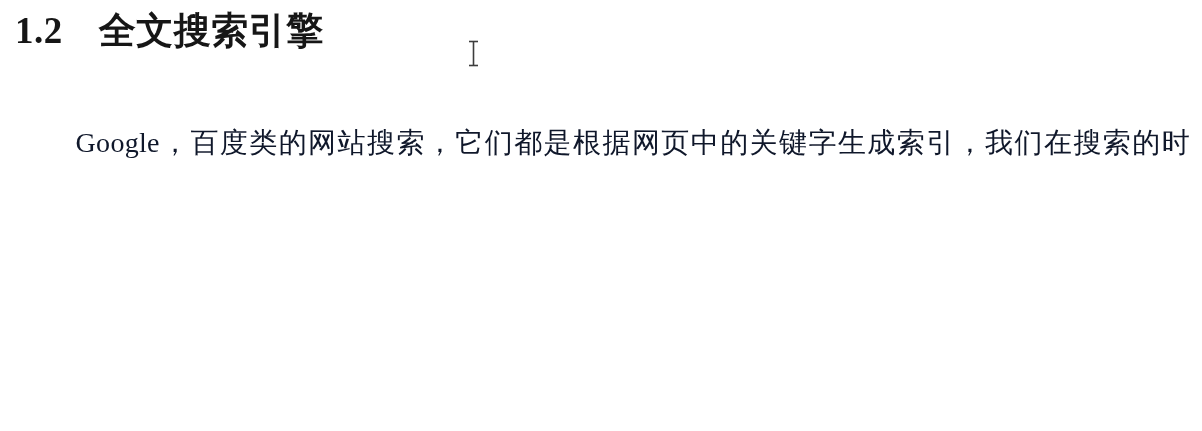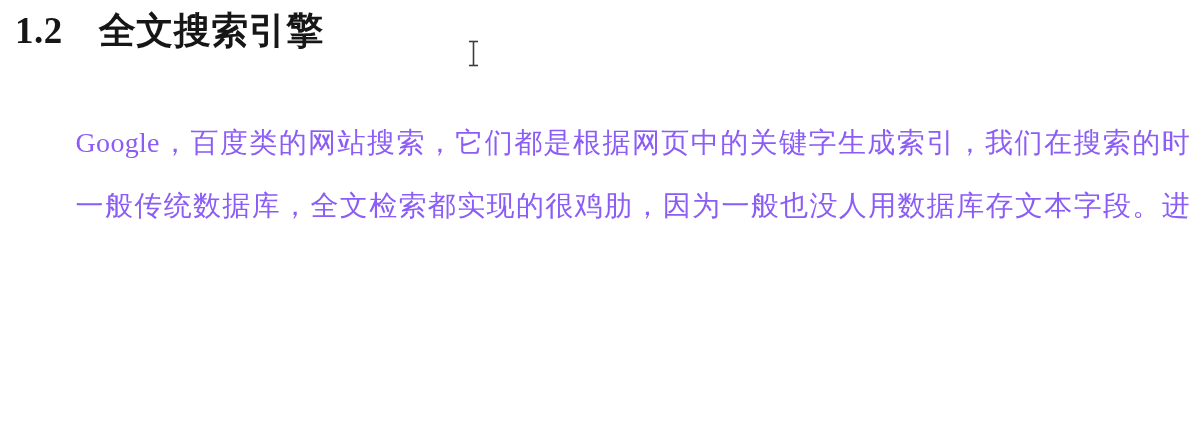--- a/index.html
+++ b/index.html
@@ -22,21 +22,21 @@
     line-height: 46px;
     font-weight: bold;
     color: #161616;
     letter-spacing: 0.5px;
   }
   .heading-number { margin-right: 36px; }
   .doc-body {
     margin-top: 58px;
     padding: 0 12px 0 14px;
     font-size: 28px;
-    color: #8b5cf6;
+    color: #0f172a;
   }
   .text-line {
     display: block;
     height: 62.5px;
     line-height: 62.5px;
     white-space: nowrap;
     text-align: justify;
     letter-spacing: 0.3px;
   }
   .text-line.fill { text-align-last: justify; white-space: normal; overflow: hidden; }
@@ -55,21 +55,20 @@
 
   <h1 class="doc-heading">
     <span class="heading-number">1.2</span><span>全文搜索引擎</span>
   </h1>
 
   <div class="doc-body">
     <div>
       <span class="text-line fill indent">Google，百度类的网站搜索，它们都是根据网页中的关键字生成索引，我们在搜索的时</span>
     </div>
     <div>
-      <span class="text-line fill indent">一般传统数据库，全文检索都实现的很鸡肋，因为一般也没人用数据库存文本字段。进</span>
     </div>
   </div>
 
   <svg class="text-cursor" viewBox="0 0 15 27" width="15" height="27">
     <g stroke="#3d3d3d" stroke-width="1.6" fill="none">
       <path d="M3 1.5 H12"></path>
       <path d="M7.5 1.5 V25.5"></path>
       <path d="M3 25.5 H12"></path>
     </g>
   </svg>

